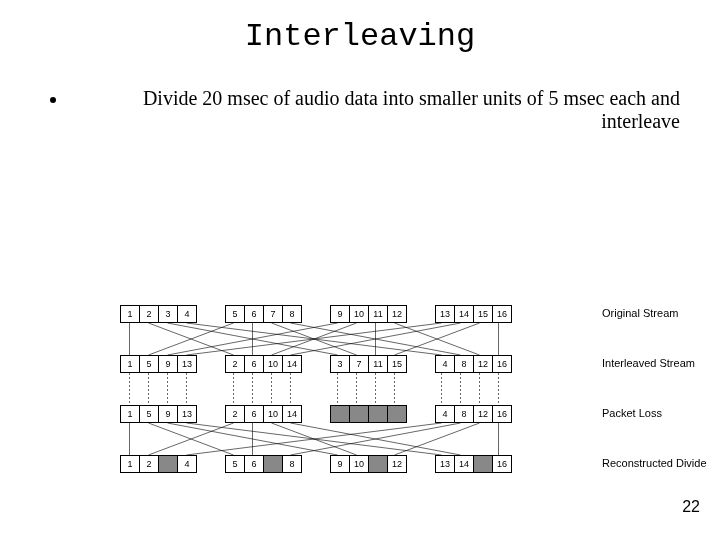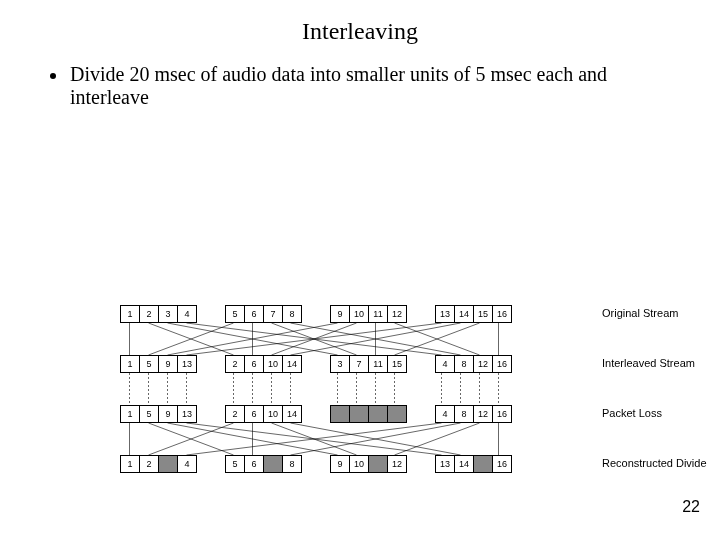--- a/index.html
+++ b/index.html
@@ -7,28 +7,29 @@
     padding: 0;
     width: 720px;
     height: 540px;
     background: #fff;
     font-family: Georgia, 'Times New Roman', serif;
     color: #000;
     position: relative;
     overflow: hidden;
   }
   .title {
-    font-family: Liberation Serif, serif;
-    font-size: 24px;
+    font-family: Liberation Mono, monospace;
+    font-size: 32px;
     text-align: center;
     margin-top: 18px;
-    margin-bottom: 18px;
+    margin-bottom: 32px;
   }
   .bullets {
     margin: 0 40px 0 50px;
+    text-align: right;
   }
   .bullet {
     display: flex;
     align-items: flex-start;
     margin-bottom: 18px;
     font-size: 20px;
     line-height: 1.15;
   }
   .dot {
     width: 6px;

